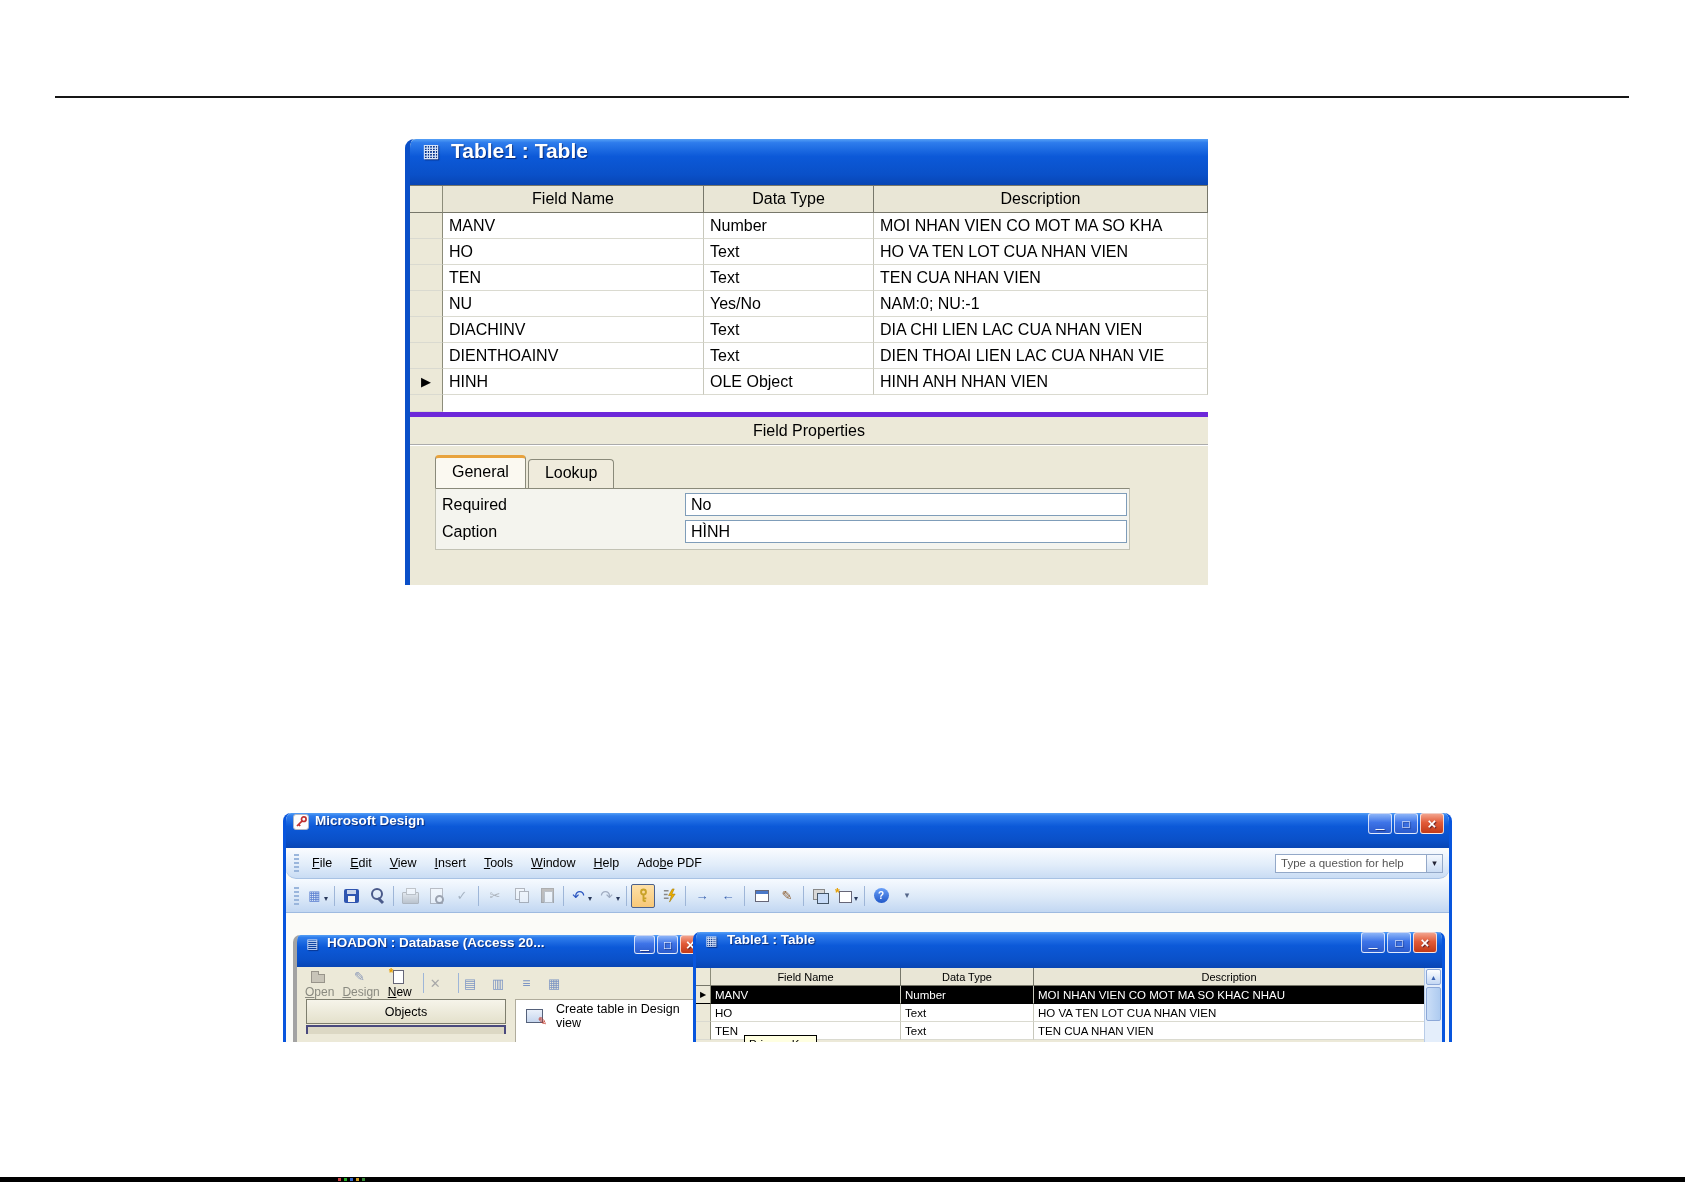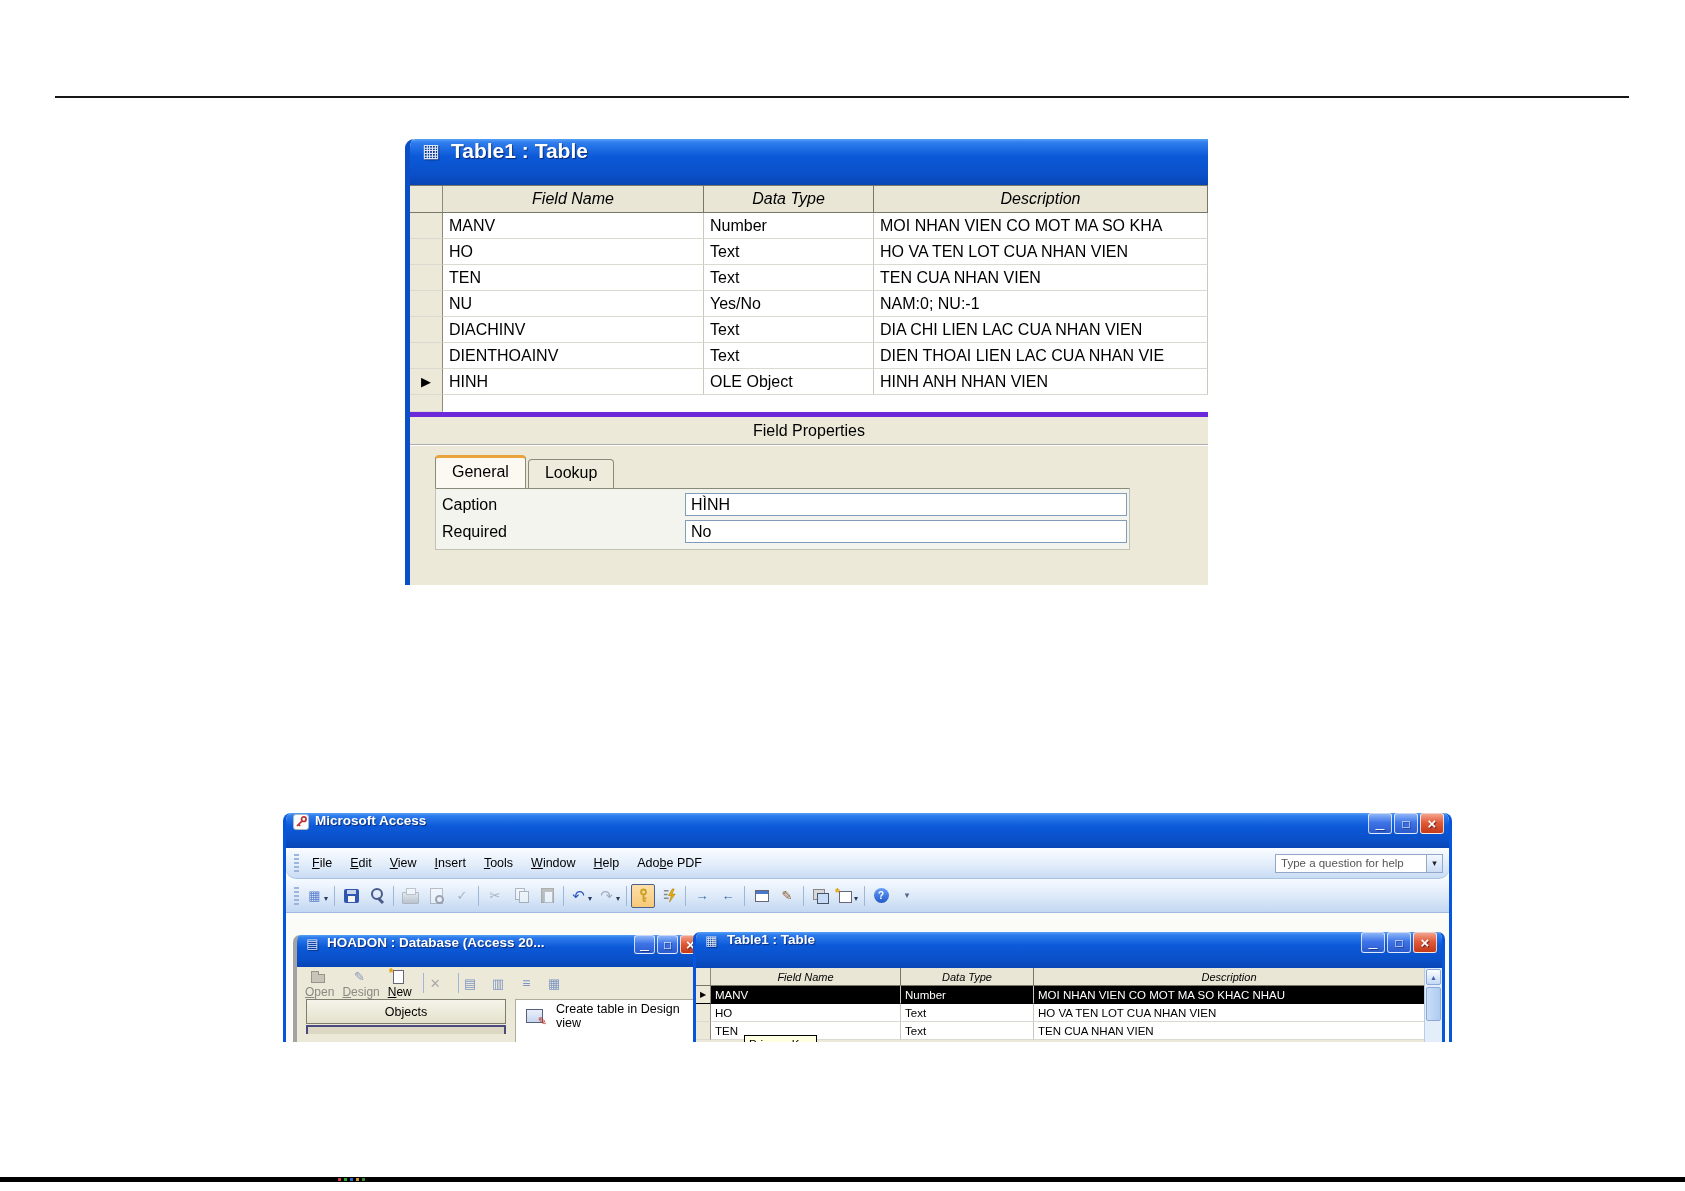--- a/index.html
+++ b/index.html
@@ -59,21 +59,21 @@
         background:linear-gradient(#EAF0FA,#C6D6EE);border:1px solid #55617A;}
   .ic-designtable::after{content:'✎';position:absolute;right:-1px;bottom:-2px;color:#C03020;font-size:11px;}
 
   
   .design-win{position:absolute;left:405px;top:139px;width:803px;height:446px;overflow:hidden;
         border-left:5px solid #0A4FC8;border-radius:9px 0 0 0;box-sizing:border-box;background:#ECE9D8;}
   .dw-titlebar{height:46px;padding-left:10px;font-size:21px;border-radius:6px 0 0 0;}
   .dw-titlebar .ic{width:22px;height:22px;font-size:19px;margin-right:9px;}
   .dw-grid{background:#fff;}
   .hcell{box-sizing:border-box;border-right:1px solid #77776A;border-bottom:1px solid #77776A;
-        background:#E9E6D6;display:flex;align-items:center;justify-content:center;font-style:italic;}
+        background:#E9E6D6;display:flex;align-items:center;justify-content:center;}
   .dw-header{display:flex;height:27px;font-size:16px;border-top:1px solid #77776A;}
   .grow{display:flex;}
   .dw .grow{height:26px;font-size:16px;}
   .gcell{box-sizing:border-box;border-right:1px solid #C8C8BC;border-bottom:1px solid #DADAD0;
         display:flex;align-items:center;padding:0 6px;white-space:nowrap;overflow:hidden;}
   .c-sel{width:33px;flex:none;background:#ECE9D8;border-right:1px solid #8C8C7A;justify-content:center;padding:0;}
   .dw .c-name{width:261px;flex:none;}
   .dw .c-type{width:170px;flex:none;}
   .c-desc{flex:1;}
   .cur::after{content:'▶';font-size:13px;}
@@ -237,42 +237,42 @@
     <div class="dw-fp-band">
       <span>Field Properties</span>
     </div>
     <div class="dw-props">
       <div class="dw-tabs" id="dw-tabs">
           <div class="tab active">General</div>
           <div class="tab">Lookup</div>
         </div>
       <div class="dw-propbox" id="dw-props">
           <div class="prow">
+            <div class="plabel">Required</div>
+            <div class="pvalue">No</div>
+          </div>
+          <div class="prow">
             <div class="plabel">Caption</div>
             <div class="pvalue">HÌNH</div>
-          </div>
-          <div class="prow">
-            <div class="plabel">Required</div>
-            <div class="pvalue">No</div>
           </div>
         </div>
     </div>
   </section>
 
   <section class="app-win">
     <div class="aw-titlebar xp-titlebar">
       <span class="ic">
           <svg viewBox="0 0 16 16" width="16" height="16">
             <rect x="0.5" y="0.5" width="15" height="15" rx="2.5" fill="#FDFDFD" stroke="#B0B8C8"></rect>
             <circle cx="10.8" cy="5.2" r="2.3" fill="none" stroke="#C03030" stroke-width="1.7"></circle>
             <line x1="9.2" y1="6.8" x2="4" y2="12" stroke="#C03030" stroke-width="1.7"></line>
             <line x1="5.6" y1="10.4" x2="7.2" y2="12" stroke="#C03030" stroke-width="1.7"></line>
           </svg>
         </span>
-      <span class="title">Microsoft Access</span>
+      <span class="title">Microsoft Design</span>
       <span class="wb wb-min"></span>
       <span class="wb wb-max"></span>
       <span class="wb wb-close"></span>
     </div>
     <div class="aw-menubar">
       <span class="handle"></span>
       <span id="menu-items" style="display:flex;">
           <span class="mitem"><u>F</u>ile</span>
           <span class="mitem"><u>E</u>dit</span>
           <span class="mitem"><u>V</u>iew</span>

